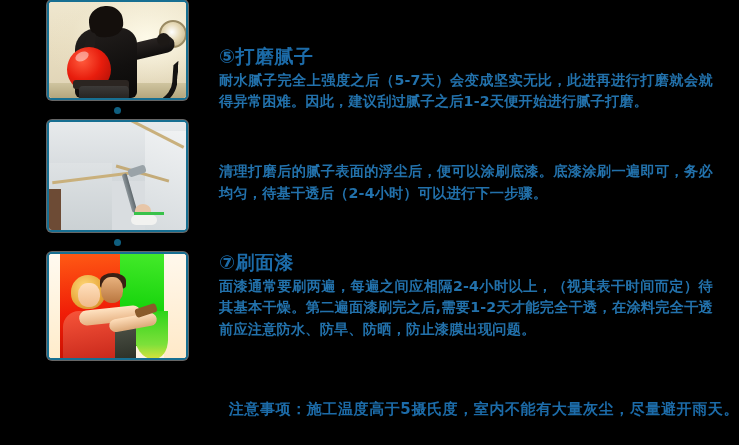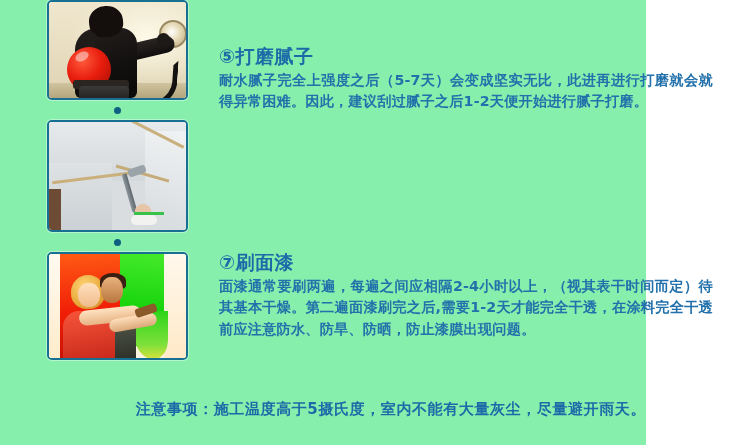--- a/index.html
+++ b/index.html
@@ -11,23 +11,23 @@
     width: 739px;
     height: 445px;
     background: #ffffff;
     font-family: "DejaVu Sans", "Liberation Sans", sans-serif;
     overflow: hidden;
     position: relative;
   }
 
   .page {
     position: relative;
-    width: 646px;
+    width: 739px;
     height: 445px;
-    background: #86efac;
+    background: #000000;
   }
 
   
   .photo-column {
     position: absolute;
     left: 47px;
     top: 0px;
     width: 141px;
   }
 
@@ -371,20 +371,21 @@
   </div>
 
   <div class="text-column">
 
     <div class="step-block" id="step-5-block">
       <div class="step-heading">⑤打磨腻子</div>
       <p class="step-body">耐水腻子完全上强度之后（5-7天）会变成坚实无比，此进再进行打磨就会就得异常困难。因此，建议刮过腻子之后1-2天便开始进行腻子打磨。</p>
     </div>
 
     <div class="step-block" id="step-6-block">
+      <p class="step-body">清理打磨后的腻子表面的浮尘后，便可以涂刷底漆。底漆涂刷一遍即可，务必均匀，待基干透后（2-4小时）可以进行下一步骤。</p>
     </div>
 
     <div class="step-block" id="step-7-block">
       <div class="step-heading">⑦刷面漆</div>
       <p class="step-body">面漆通常要刷两遍，每遍之间应相隔2-4小时以上，（视其表干时间而定）待其基本干燥。第二遍面漆刷完之后,需要1-2天才能完全干透，在涂料完全干透前应注意防水、防旱、防晒，防止漆膜出现问题。</p>
     </div>
 
   </div>
 
   <div class="footer-note">注意事项：施工温度高于5摄氏度，室内不能有大量灰尘，尽量避开雨天。</div>

